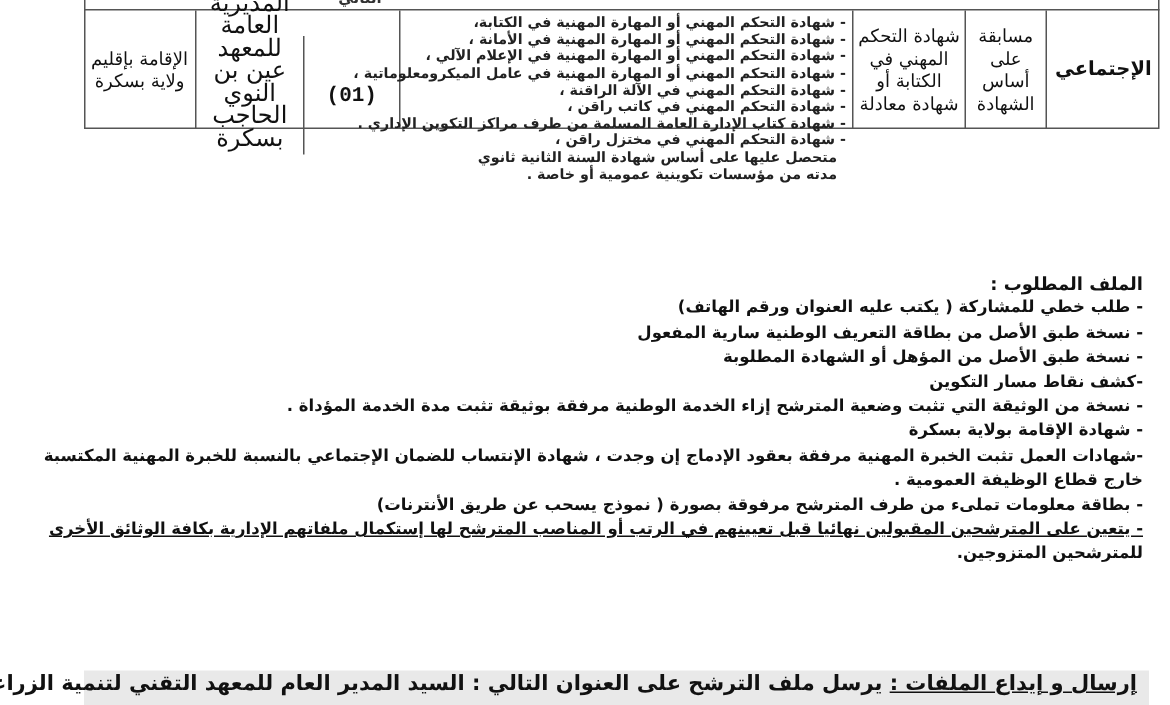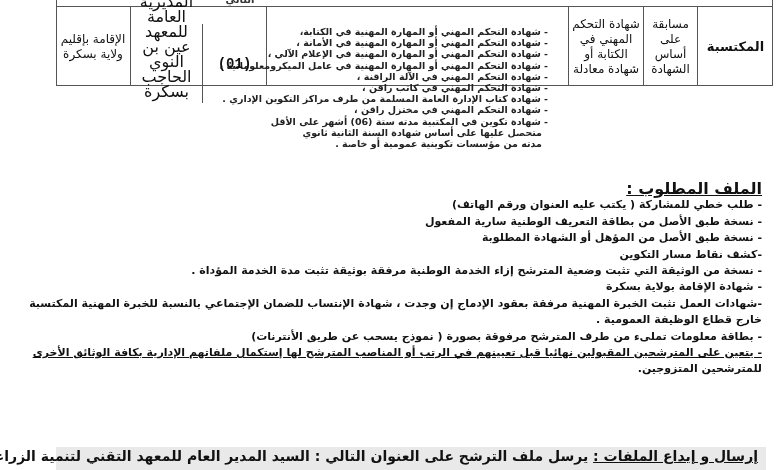--- a/index.html
+++ b/index.html
@@ -27,30 +27,30 @@
     }
 
     .col-job   { left: 697px; width: 76px; font-size: 13px; font-weight: bold; }
     .col-mode  { left: 643px; width: 54px; font-size: 12px; line-height: 15px; }
     .col-cert  { left: 568px; width: 75px; font-size: 12px; line-height: 15px; }
     .col-list  { left: 266px; width: 302px; font-size: 9.5px; line-height: 11.2px; align-items: flex-start; justify-content: flex-start; padding-right: 4px; padding-top: 3px; text-align: right; font-weight: bold; color: #222; }
     .col-num   { left: 202px; width: 64px; font-size: 14px; font-weight: bold; }
     .col-inst  { left: 130px; width: 72px; font-size: 16px; line-height: 15px; }
     .col-res   { left: 56px;  width: 74px; font-size: 12px; line-height: 15px; }
 
-    .col-list ul { list-style: none; margin: 16px; padding: 0; }
+    .col-list ul { list-style: none; margin: 0; padding: 0; }
     .col-list li { white-space: nowrap; }
 
     
     .doc {
       position: absolute; right: 18px; top: 181px; width: 740px;
       direction: rtl; text-align: right;
       font-size: 11px; line-height: 16.4px; font-weight: bold; color: #111;
     }
-    .doc-title { font-size: 16px; text-decoration: underline; margin-bottom: 1px; }
+    .doc-title { font-size: 12px; margin-bottom: 1px; }
     .doc p { margin: 0; white-space: nowrap; }
     .ul { text-decoration: underline; }
     .footer-band {
       position: absolute; left: 56px; top: 447px; width: 710px; height: 23px;
       background: #e9e9e9;
     }
     .footer {
       position: absolute; right: 22px; top: 448px; direction: rtl; text-align: right;
       font-size: 14px; font-weight: bold; white-space: nowrap;
     }
@@ -58,34 +58,33 @@
   </style>
 </head>
 <body>
 
 <div class="page">
 
   <div class="grid-frame"></div>
   <div class="hdr-line"></div>
   <div class="hdr-text">الثاني</div>
 
-  <div class="cell col-job" style="top:7px;height:79px;">المكتسبة</div>
+  <div class="cell col-job" style="top:7px;height:79px;">الإجتماعي</div>
   <div class="cell col-mode" style="top:7px;height:79px;">مسابقة على أساس الشهادة</div>
   <div class="cell col-cert" style="top:7px;height:79px;">شهادة التحكم المهني في الكتابة أو شهادة معادلة</div>
   <div class="cell col-list" style="top:7px;height:79px;">
     <ul id="cert-list">
         <li>- شهادة التحكم المهني أو المهارة المهنية في الكتابة،</li>
         <li>- شهادة التحكم المهني أو المهارة المهنية في الأمانة ،</li>
         <li>- شهادة التحكم المهني أو المهارة المهنية في الإعلام الآلي ،</li>
         <li>- شهادة التحكم المهني أو المهارة المهنية في عامل الميكرومعلوماتية ،</li>
         <li>- شهادة التحكم المهني في الآلة الراقنة ،</li>
         <li>- شهادة التحكم المهني في كاتب راقن ،</li>
         <li>- شهادة كتاب الإدارة العامة المسلمة من طرف مراكز التكوين الإداري .</li>
         <li>- شهادة التحكم المهني في مختزل راقن ،</li>
-        <li>- شهادة تكوين في المكتبية مدته ستة (06) أشهر على الأقل</li>
         <li style="padding-right: 6px;">متحصل عليها على أساس شهادة السنة الثانية ثانوي</li>
         <li style="padding-right: 6px;">مدته من مؤسسات تكوينية عمومية أو خاصة .</li>
       </ul>
   </div>
   <div class="cell col-num" style="top:24px;height:79px;font-family:Liberation Mono, monospace;">(01)</div>
   <div class="cell col-inst" style="top:7px;height:79px;">المديرية العامة للمعهد عين بن النوي الحاجب بسكرة</div>
   <div class="cell col-res" style="top:7px;height:79px;border-left:none;">الإقامة بإقليم ولاية بسكرة</div>
 
   <div class="doc">
     <p class="doc-title">الملف المطلوب :</p>

